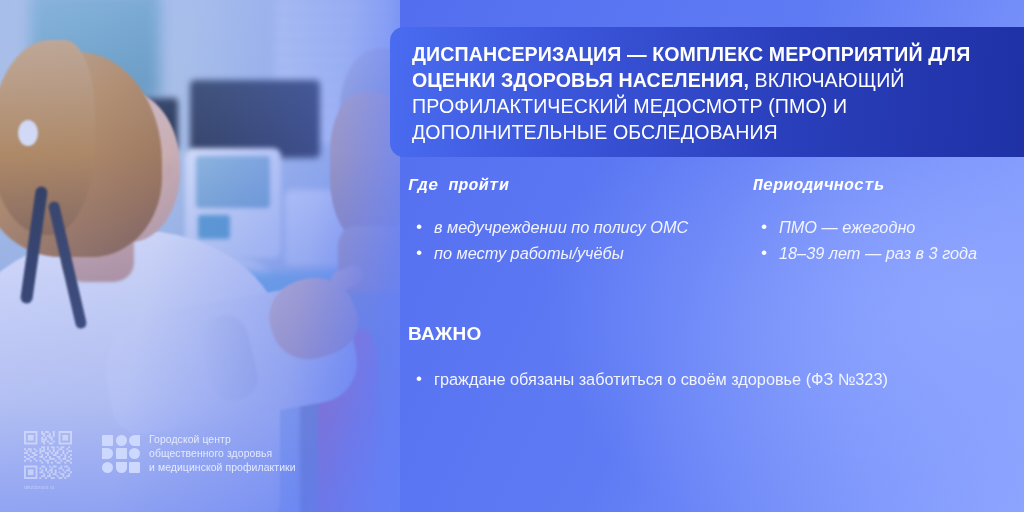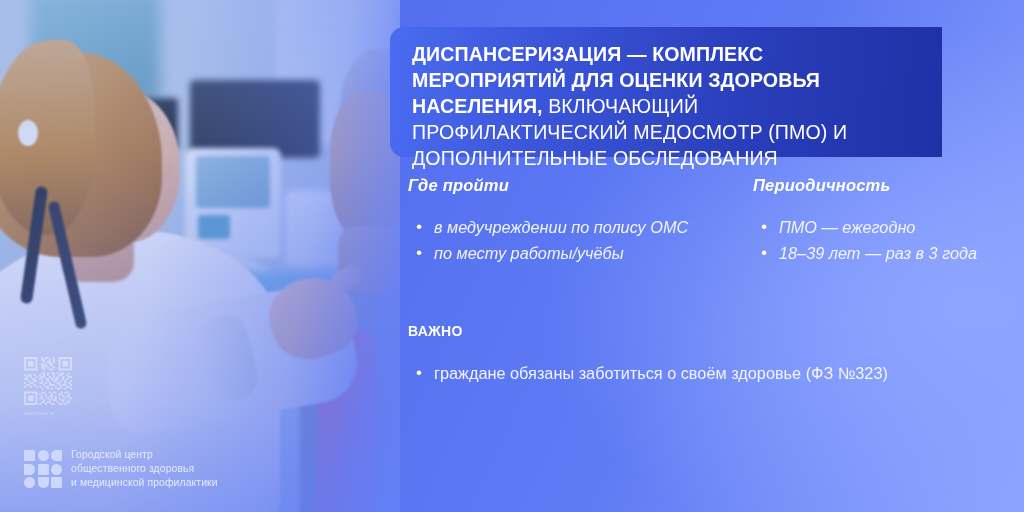--- a/index.html
+++ b/index.html
@@ -200,39 +200,39 @@
     position:absolute; left:0; top:0; width:400px; height:512px;
     background:linear-gradient(180deg,
       rgba(80,110,240,.10) 0%,
       rgba(80,110,240,0) 30%,
       rgba(88,116,242,.25) 78%,
       rgba(96,124,246,.55) 100%);
   }
 
   
   #banner {
-    position:absolute; left:390px; top:27px; width:552px; height:130px;
+    position:absolute; left:390px; top:27px; width:634px; height:130px;
     background:linear-gradient(95deg,#4a6cf0 0%,#3b55da 28%,#2a3fbc 62%,#1f31a5 100%);
     border-radius:14px 0 0 14px;
     padding:14px 26px 16px 22px;
   }
   #banner h1 {
     font-size:19.6px; line-height:1.33; letter-spacing:.1px;
     color:#ffffff; font-weight:400;
   }
   #banner h1 .b { font-weight:bold; }
 
   
   .col-head {
     font-style:italic; font-weight:bold; color:#ffffff;
-    font-size:16.5px; letter-spacing:.2px;
+    font-size:16.5px; letter-spacing:.2px;font-family:Liberation Mono, monospace;
   }
   .sec-head {
     font-weight:bold; color:#ffffff;
-    font-size:14px; letter-spacing:.3px;
+    font-size:19px; letter-spacing:.3px;
   }
   ul.bl { list-style:none; margin-top:21px; }
   ul.bl li {
     position:relative; padding-left:26px;
     color:#f2f4ff; font-size:16.3px; line-height:1.42;
     margin-bottom:3px;
   }
   ul.bl li::before {
     content:"\2022"; position:absolute; left:8px; top:-1px;
     font-size:17px; color:#ffffff;
@@ -240,21 +240,21 @@
   ul.bl.ital li { font-style:italic; }
 
   #col-left  { position:absolute; left:408px; top:176px; width:300px; }
   #col-right { position:absolute; left:753px; top:176px; width:285px; }
   #sec-vazhno{ position:absolute; left:408px; top:323px; width:505px; }
   #sec-vazhno ul.bl li { line-height:1.62; margin-bottom:0; }
 
   
   #footer {
     position:absolute; left:24px; bottom:22px;
-    display:flex; align-items:flex-start; gap:30px;flex-direction:column;
+    display:flex; align-items:flex-start; gap:30px;
   }
   #qr-wrap { width:48px; }
   #qr {
     width:48px; height:48px;
     opacity:.42;
   }
   #qr-label {
     font-size:4.6px; color:#dfe6ff; opacity:.55;
     margin-top:2px; letter-spacing:.2px; white-space:nowrap;
   }

